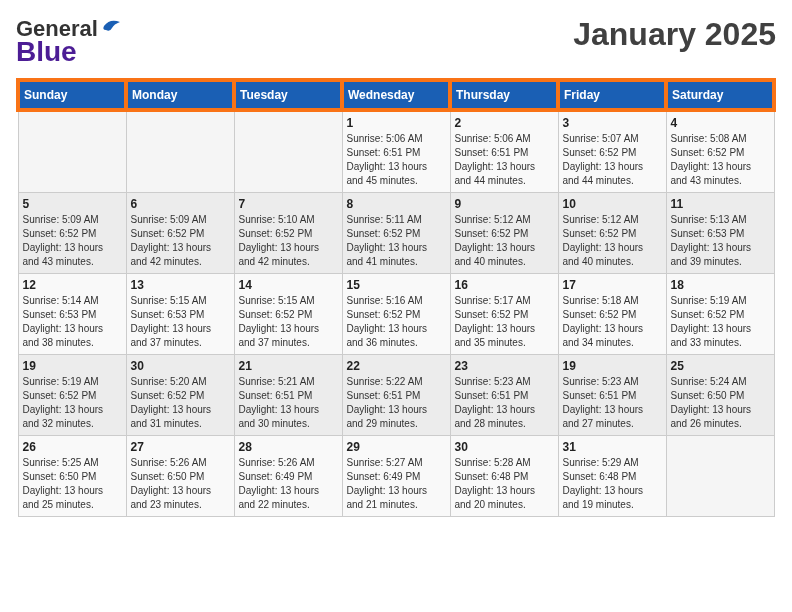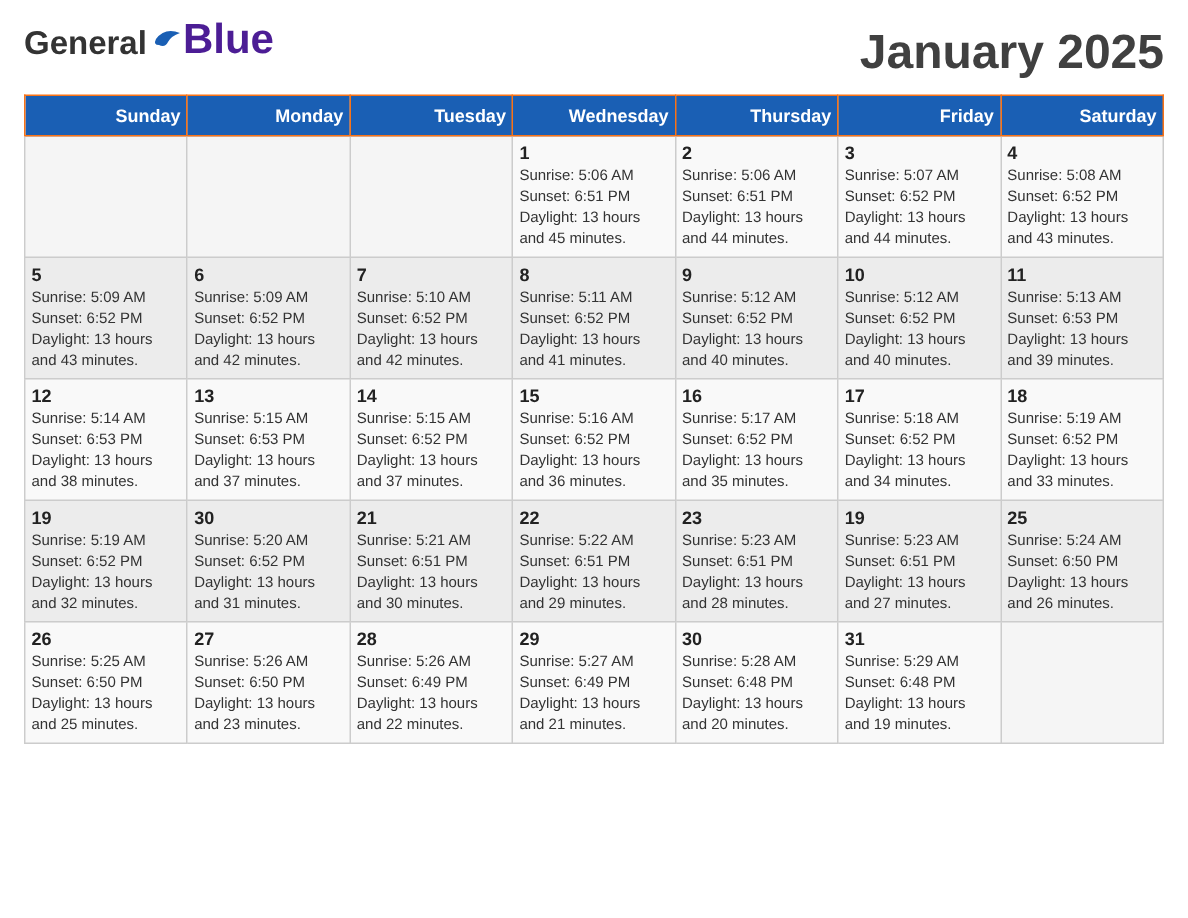--- a/index.html
+++ b/index.html
@@ -11,20 +11,21 @@
       padding: 16px;
     }
     .header {
       display: flex;
       justify-content: space-between;
       align-items: flex-start;
       margin-bottom: 10px;
     }
     .logo {
       display: flex;
+      flex-direction: column;
       align-items: flex-start;
       text-align: right;
     }
     .title-block {
       text-align: right;
     }
     .title-block h1 {
       font-size: 32px;
       font-weight: bold;
       color: #404040;
@@ -36,24 +37,24 @@
     }
     .calendar {
       width: 100%;
       border-collapse: collapse;
       font-size: 11px;
     }
     .calendar thead tr th {
       background-color: #1a5fb4;
       color: #fff;
       padding: 6px 4px;
-      text-align: right;
+      text-align: left;
       font-size: 12px;
       font-weight: bold;
-      border: 1px solid #f97316;
+      border: 4px solid #f97316;
     }
     .calendar tbody tr td {
       vertical-align: top;
       padding: 4px;
       border: 1px solid #ccc;
       width: 108px;
       min-height: 80px;
       background: #fff;
     }
     .calendar tbody tr:nth-child(odd) td {

